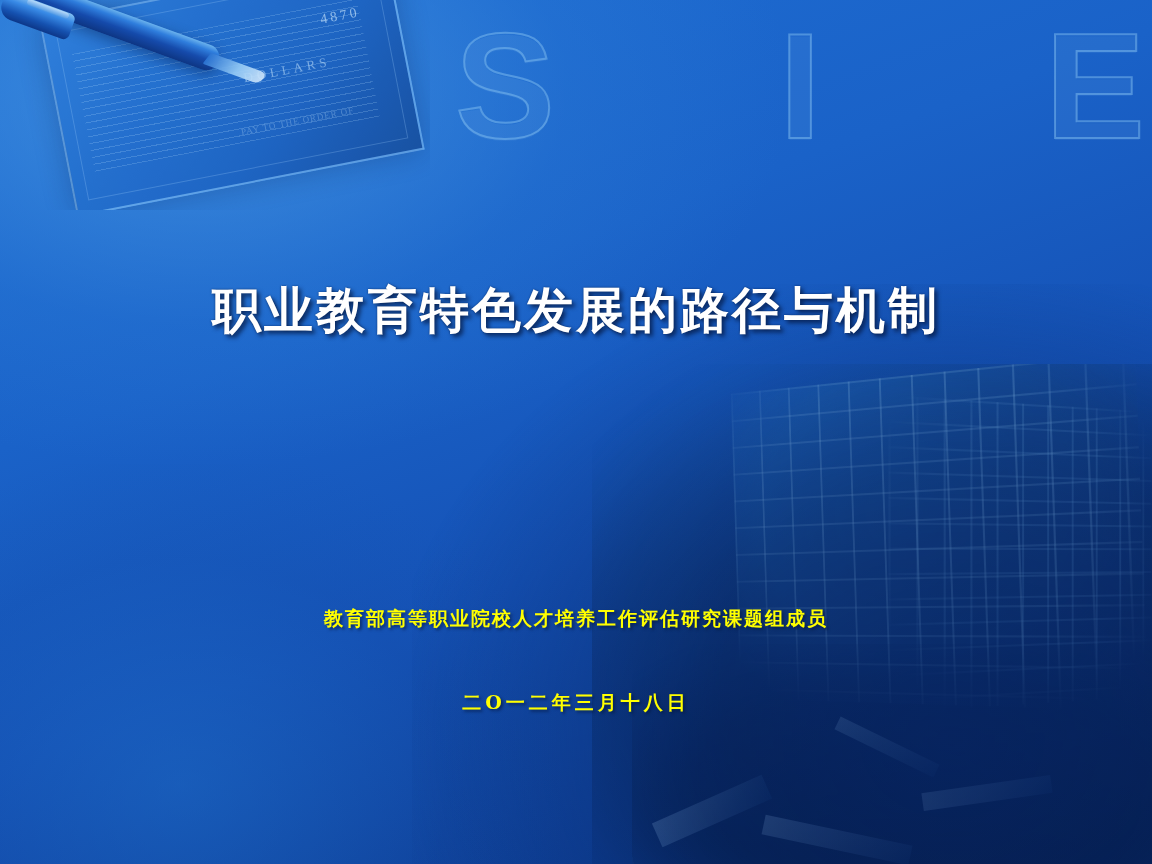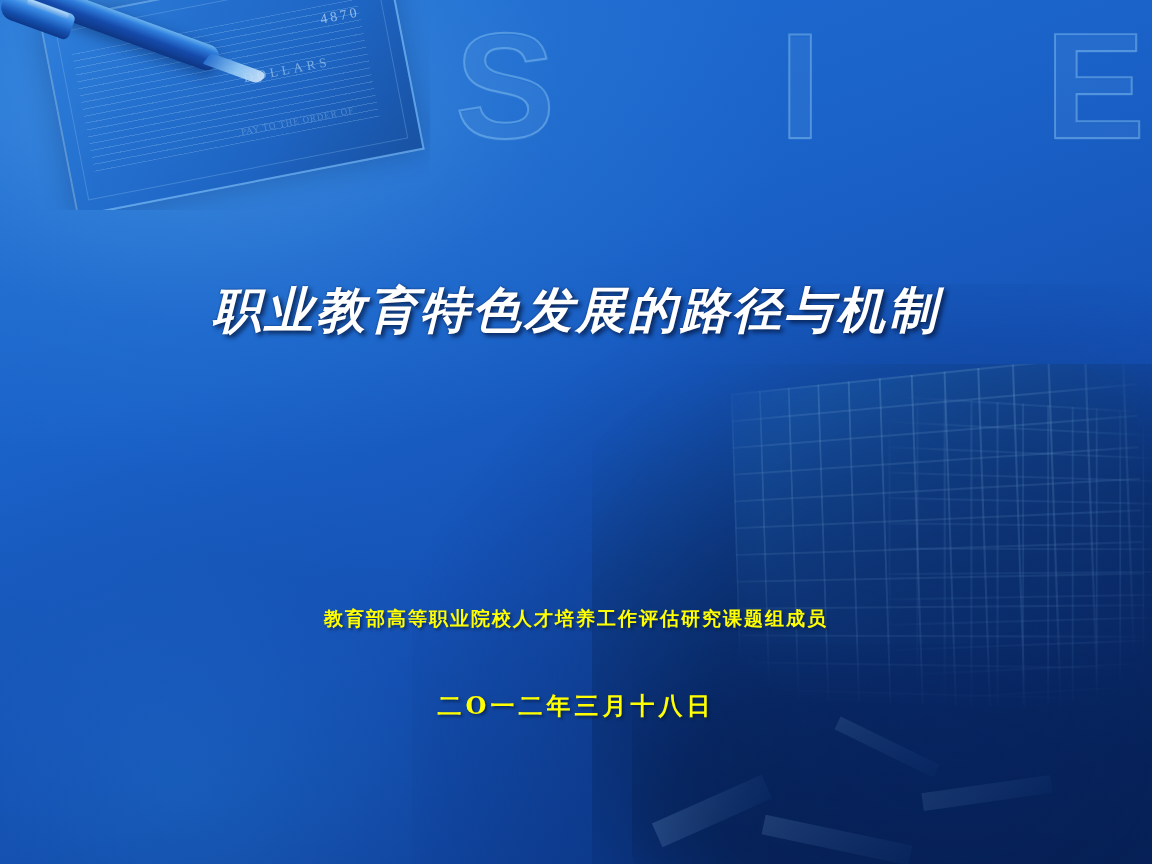--- a/index.html
+++ b/index.html
@@ -220,21 +220,20 @@
     left: 0; right: 0;
     top: 278px;
     text-align: center;
     font-family: "DejaVu Serif", "Liberation Serif", serif;
     font-weight: bold;
     font-size: 49px;
     letter-spacing: 3px;
     color: #ffffff;
     text-shadow: 3px 3px 4px rgba(4,22,60,0.75), 0 0 2px rgba(10,40,90,0.8);
     white-space: nowrap;
-    font-style: italic;
   }
   .subtitle {
     position: absolute;
     left: 0; right: 0;
     top: 606px;
     text-align: center;
     font-family: "DejaVu Serif", "Liberation Serif", serif;
     font-weight: bold;
     font-size: 19px;
     letter-spacing: 2px;
@@ -242,21 +241,21 @@
     text-shadow: 2px 2px 3px rgba(4,22,60,0.65);
     white-space: nowrap;
   }
   .date {
     position: absolute;
     left: 0; right: 0;
     top: 690px;
     text-align: center;
     font-family: "DejaVu Serif", "Liberation Serif", serif;
     font-weight: bold;
-    font-size: 24px;
+    font-size: 19px;
     letter-spacing: 4px;
     color: #ffff00;
     text-shadow: 2px 2px 3px rgba(4,22,60,0.65);
     white-space: nowrap;
   }
 </style>
 </head>
 <body>
 
 <div id="slide">

